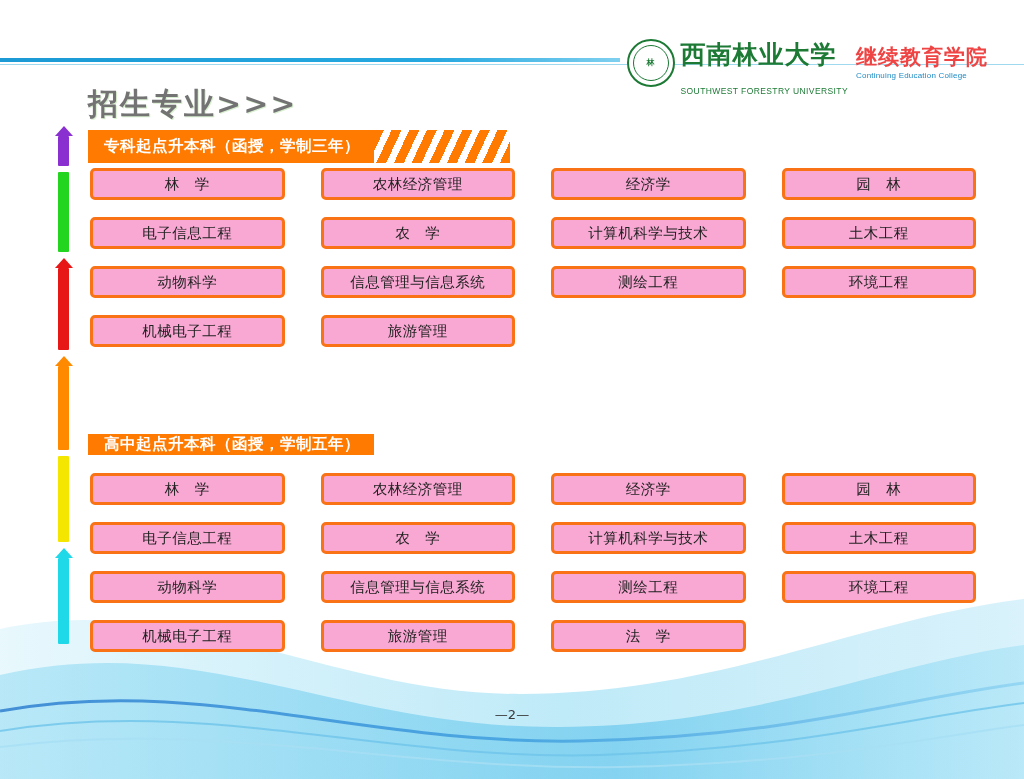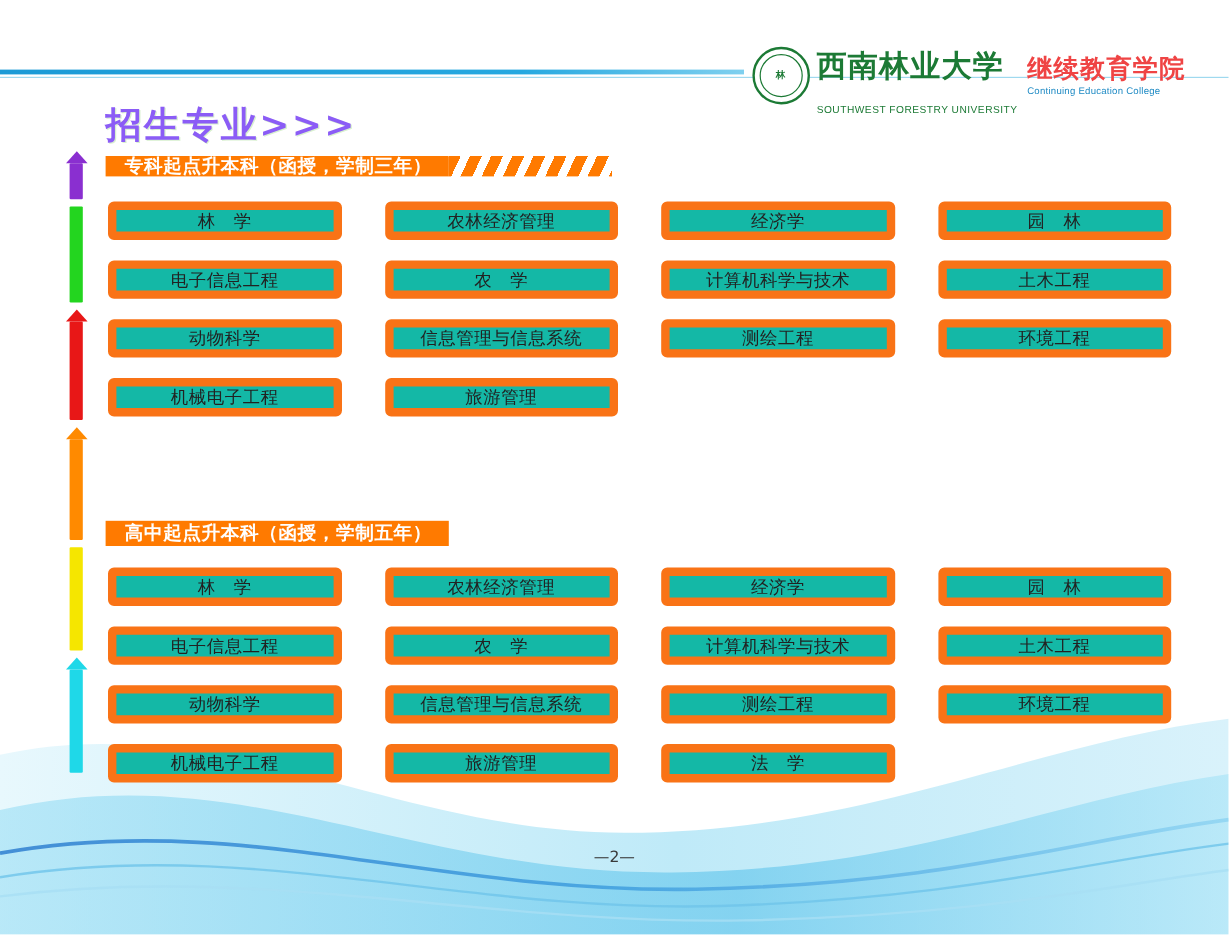--- a/index.html
+++ b/index.html
@@ -109,21 +109,21 @@
     letter-spacing: 0.2px;
   }
   
   .page-title {
     position: absolute;
     left: 88px;
     top: 84px;
     font-family: "DejaVu Serif", serif;
     font-size: 30px;
     font-weight: bold;
-    color: #8b5cf6;
+    color: #737373;
     letter-spacing: 2px;
     text-shadow: 1px 1px 0 #d8f0cf;
   }
   
   .colorbar {
     position: absolute;
     left: 58px;
     width: 11px;
   }
   .colorbar-seg {
@@ -134,21 +134,21 @@
   .arrow-up {
     width: 0;
     height: 0;
     border-left: 9px solid transparent;
     border-right: 9px solid transparent;
     margin-left: -3.5px;
   }
   
   .section-bar {
     position: absolute;
-    height: 17px;
+    height: 33px;
     display: flex;
     align-items: stretch;
   }
   .section-bar .label {
     background: #ff7a00;
     color: #ffffff;
     font-size: 15.5px;
     font-weight: bold;
     font-family: "DejaVu Sans", sans-serif;
     display: flex;
@@ -168,23 +168,23 @@
   
   .grid {
     position: absolute;
     display: grid;
     grid-template-columns: repeat(4, 1fr);
     column-gap: 36px;
     row-gap: 17px;
   }
   .prog {
     height: 32px;
-    border: 7px solid #f97316;
+    border: 3px solid #f97316;
     border-radius: 5px;
-    background: #14b8a6;
+    background: #f9a8d4;
     display: flex;
     align-items: center;
     justify-content: center;
     font-size: 14.5px;
     color: #222222;
     font-family: "DejaVu Sans", sans-serif;
     letter-spacing: 0.5px;
     box-sizing: border-box;
   }
   .prog.empty {

